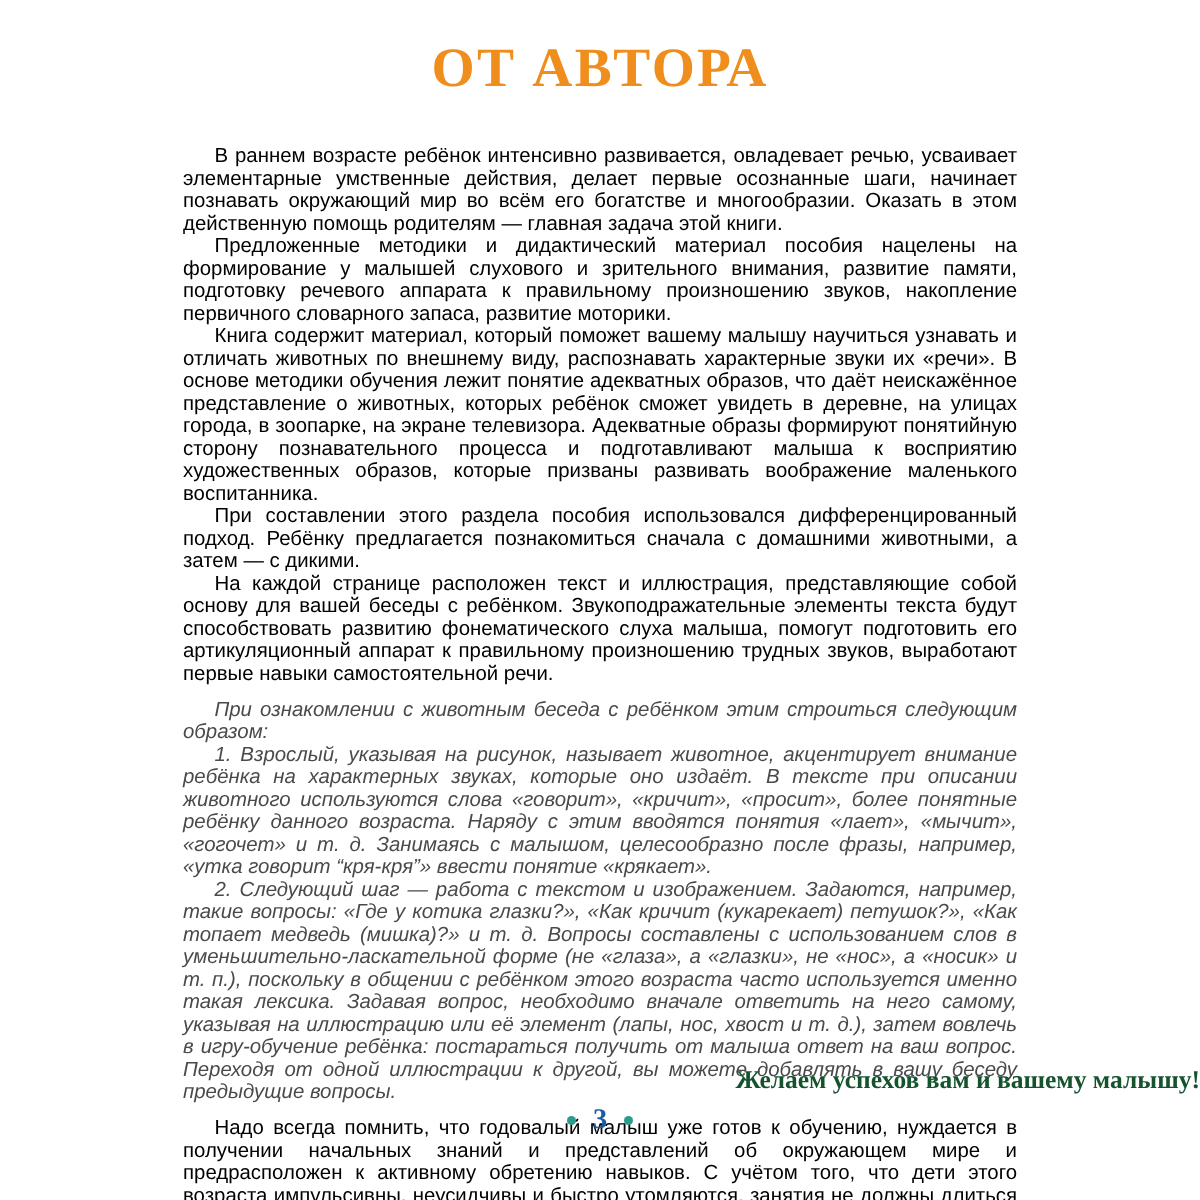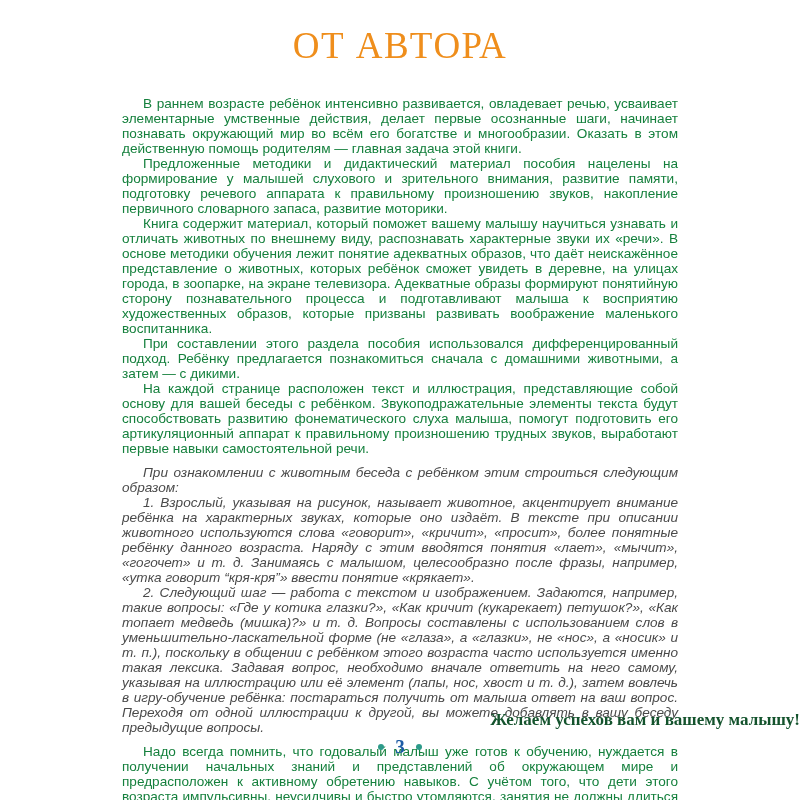--- a/index.html
+++ b/index.html
@@ -12,39 +12,39 @@
     width: 800px;
     height: 800px;
     background: #ffffff;
     overflow: hidden;
     font-family: "Liberation Sans", sans-serif;
   }
   .page-title {
     margin: 26px 0 0 0;
     text-align: center;
     font-family: "Liberation Serif", serif;
-    font-weight: normal;
+    font-weight: bold;
     font-size: 37px;
     line-height: 40px;
     letter-spacing: 1.5px;
     color: #ef8e1c;
   }
   .content {
     position: absolute;
     left: 122px;
     top: 96px;
     width: 556px;
   }
   .content p {
     margin: 0;
     font-size: 13.6px;
     line-height: 15px;
     text-align: justify;
     text-indent: 21px;
-    color: #15803d;
+    color: #000000;
   }
   .content p.italic {
     font-style: italic;
     color: #4a4a4a;
   }
   .content p.gap-top {
     margin-top: 9px;
   }
   .slogan {
     position: absolute;

